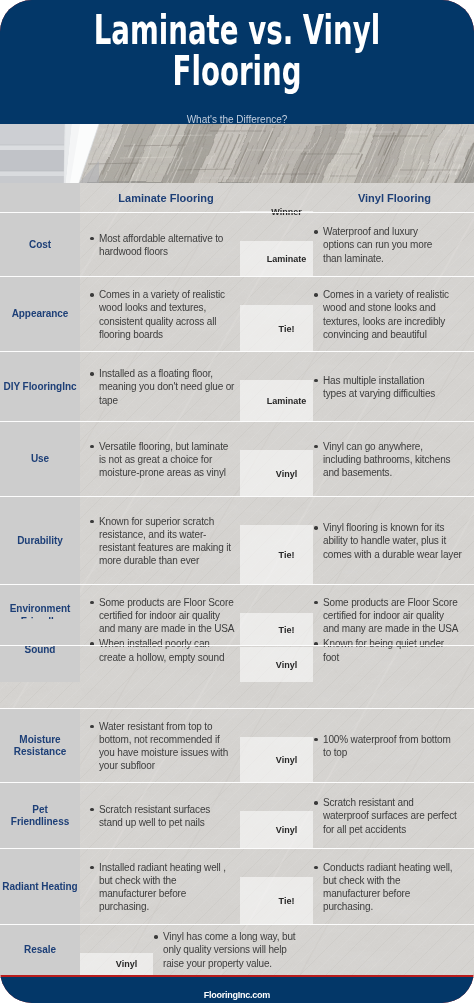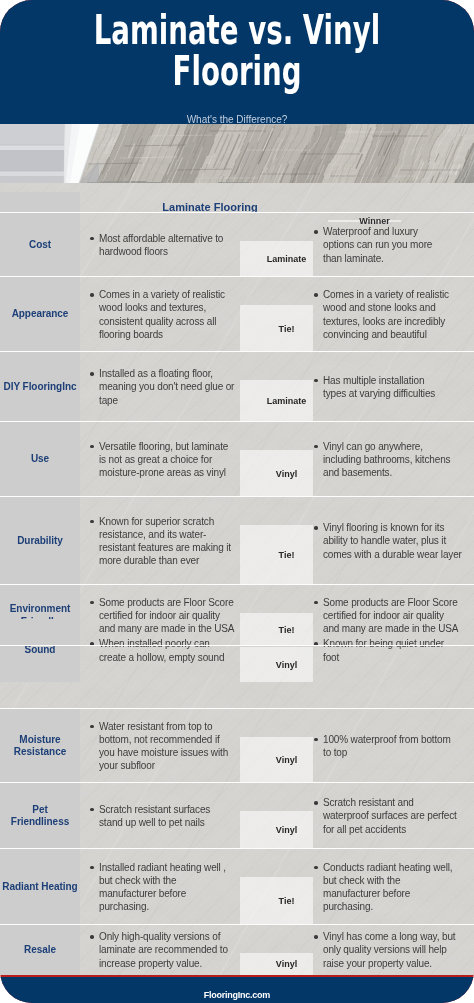--- a/index.html
+++ b/index.html
@@ -494,21 +494,21 @@
           <path d="M40 792 L500 -10"></path>
             <path d="M220 792 L660 -10"></path>
             <path d="M-140 792 L320 -10"></path>
           <path d="M-320 792 L140 -10"></path>
         </g>
         <rect x="0" y="0" width="474" height="792" filter="url(#tx-n)" opacity="0.32" style="mix-blend-mode:overlay"></rect>
         <rect x="0" y="0" width="474" height="792" filter="url(#tx-f)" opacity="0.35" style="mix-blend-mode:overlay"></rect>
       </svg>
     </div>
     <div class="rows">
-        <div class="row hd" style="top: 9px; height: 30px; gap: 44px;">
+        <div class="row hd" style="top: 0px; height: 30px;">
           <div class="c-label"></div>
           <div class="c-lam">
             <span>Laminate Flooring</span>
           </div>
           <div class="c-win">Winner</div>
           <div class="c-vin">
             <span>Vinyl Flooring</span>
           </div>
         </div>
         <div class="row" style="top: 30px; height: 64px;">
@@ -696,27 +696,20 @@
               <li>Conducts radiant heating well,
 but check with the
 manufacturer before
 purchasing.</li>
             </ul>
           </div>
         </div>
         <div class="hline" style="top: 665px;"></div>
         <div class="row" style="top: 742px; height: 50px;">
           <div class="c-label">Resale</div>
-          <div class="c-lam">
-            <ul class="blist">
-              <li>Only high-quality versions of
-laminate are recommended to
-increase property value.</li>
-            </ul>
-          </div>
           <div class="c-win">Vinyl</div>
           <div class="c-vin">
             <ul class="blist">
               <li>Vinyl has come a long way, but
 only quality versions will help
 raise your property value.</li>
             </ul>
           </div>
         </div>
         <div class="hline" style="top: 741px;"></div>

